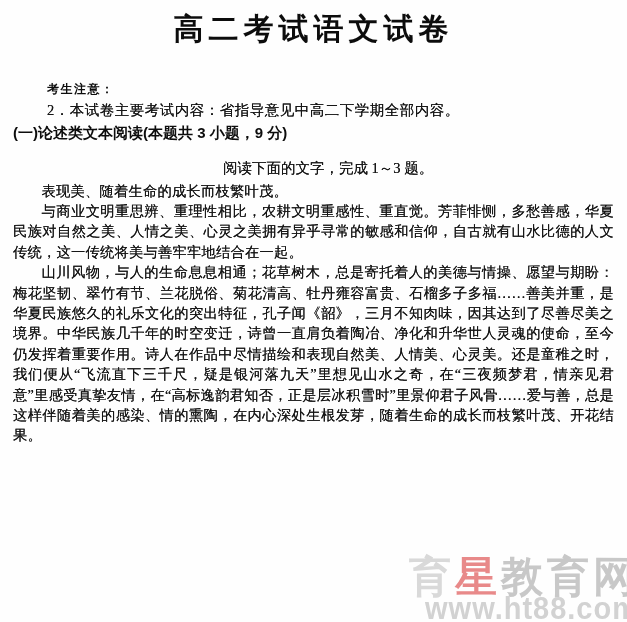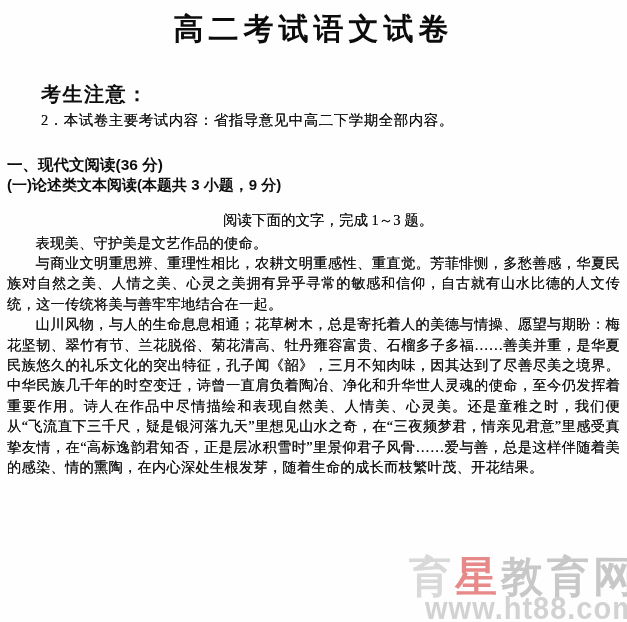--- a/index.html
+++ b/index.html
@@ -6,37 +6,37 @@
   body {
     width: 627px; height: 622px;
     overflow: hidden;
     background: #fefefe;
     position: relative;
     color: #161616;
     font-family: "Liberation Serif", serif;
   }
   .page {
     position: absolute; inset: 0;
-    padding: 0 7px;
+    padding: 0 13px;
     box-sizing: border-box;
   }
   .title {
     margin-top: 9px;
     text-align: center;
     font-family: "Liberation Sans", sans-serif;
     font-weight: bold;
     font-size: 30px;
     letter-spacing: 5px;
     color: #0c0c0c;
   }
   .notice { margin: 31px 0 0 34px; }
   .notice-heading {
     font-family: Liberation Mono, monospace;
     font-weight: bold;
-    font-size: 20px;
+    font-size: 12px;
     letter-spacing: 1.5px;
     color: #0d0d0d;
   }
   .notice-item {
     font-size: 14.5px;
     line-height: 25.5px;
     letter-spacing: 0.5px;
     text-shadow: 0 0 0.5px #222;
   }
   .notice-item:first-of-type { margin-top: 5px; }
@@ -108,28 +108,27 @@
 
 <div class="page">
 
   <div class="title">高二考试语文试卷</div>
 
   <div class="notice">
     <div class="notice-heading">考生注意：</div>
     <div class="notice-item">2．本试卷主要考试内容：省指导意见中高二下学期全部内容。</div>
   </div>
 
-  <div class="section-heading">一、现代文阅读(36 分)</div>
 
   <div class="subsection-heading">(一)论述类文本阅读(本题共 3 小题，9 分)</div>
 
   <div class="instruction">阅读下面的文字，完成 1～3 题。</div>
 
   <div class="essay">
-    <p>表现美、守护美是文艺作品的使命。</p>
+    <p>表现美、随着生命的成长而枝繁叶茂。</p>
     <p>与商业文明重思辨、重理性相比，农耕文明重感性、重直觉。芳菲悱恻，多愁善感，华夏民族对自然之美、人情之美、心灵之美拥有异乎寻常的敏感和信仰，自古就有山水比德的人文传统，这一传统将美与善牢牢地结合在一起。</p>
     <p>山川风物，与人的生命息息相通；花草树木，总是寄托着人的美德与情操、愿望与期盼：梅花坚韧、翠竹有节、兰花脱俗、菊花清高、牡丹雍容富贵、石榴多子多福……善美并重，是华夏民族悠久的礼乐文化的突出特征，孔子闻《韶》，三月不知肉味，因其达到了尽善尽美之境界。中华民族几千年的时空变迁，诗曾一直肩负着陶冶、净化和升华世人灵魂的使命，至今仍发挥着重要作用。诗人在作品中尽情描绘和表现自然美、人情美、心灵美。还是童稚之时，我们便从“飞流直下三千尺，疑是银河落九天”里想见山水之奇，在“三夜频梦君，情亲见君意”里感受真挚友情，在“高标逸韵君知否，正是层冰积雪时”里景仰君子风骨……爱与善，总是这样伴随着美的感染、情的熏陶，在内心深处生根发芽，随着生命的成长而枝繁叶茂、开花结果。</p>
 
   </div>
 
 </div>
 
 <div class="wm">
   <div class="wm-name">
     <span class="wm-faint">育</span><span class="wm-red">星</span><span>教育网</span>

